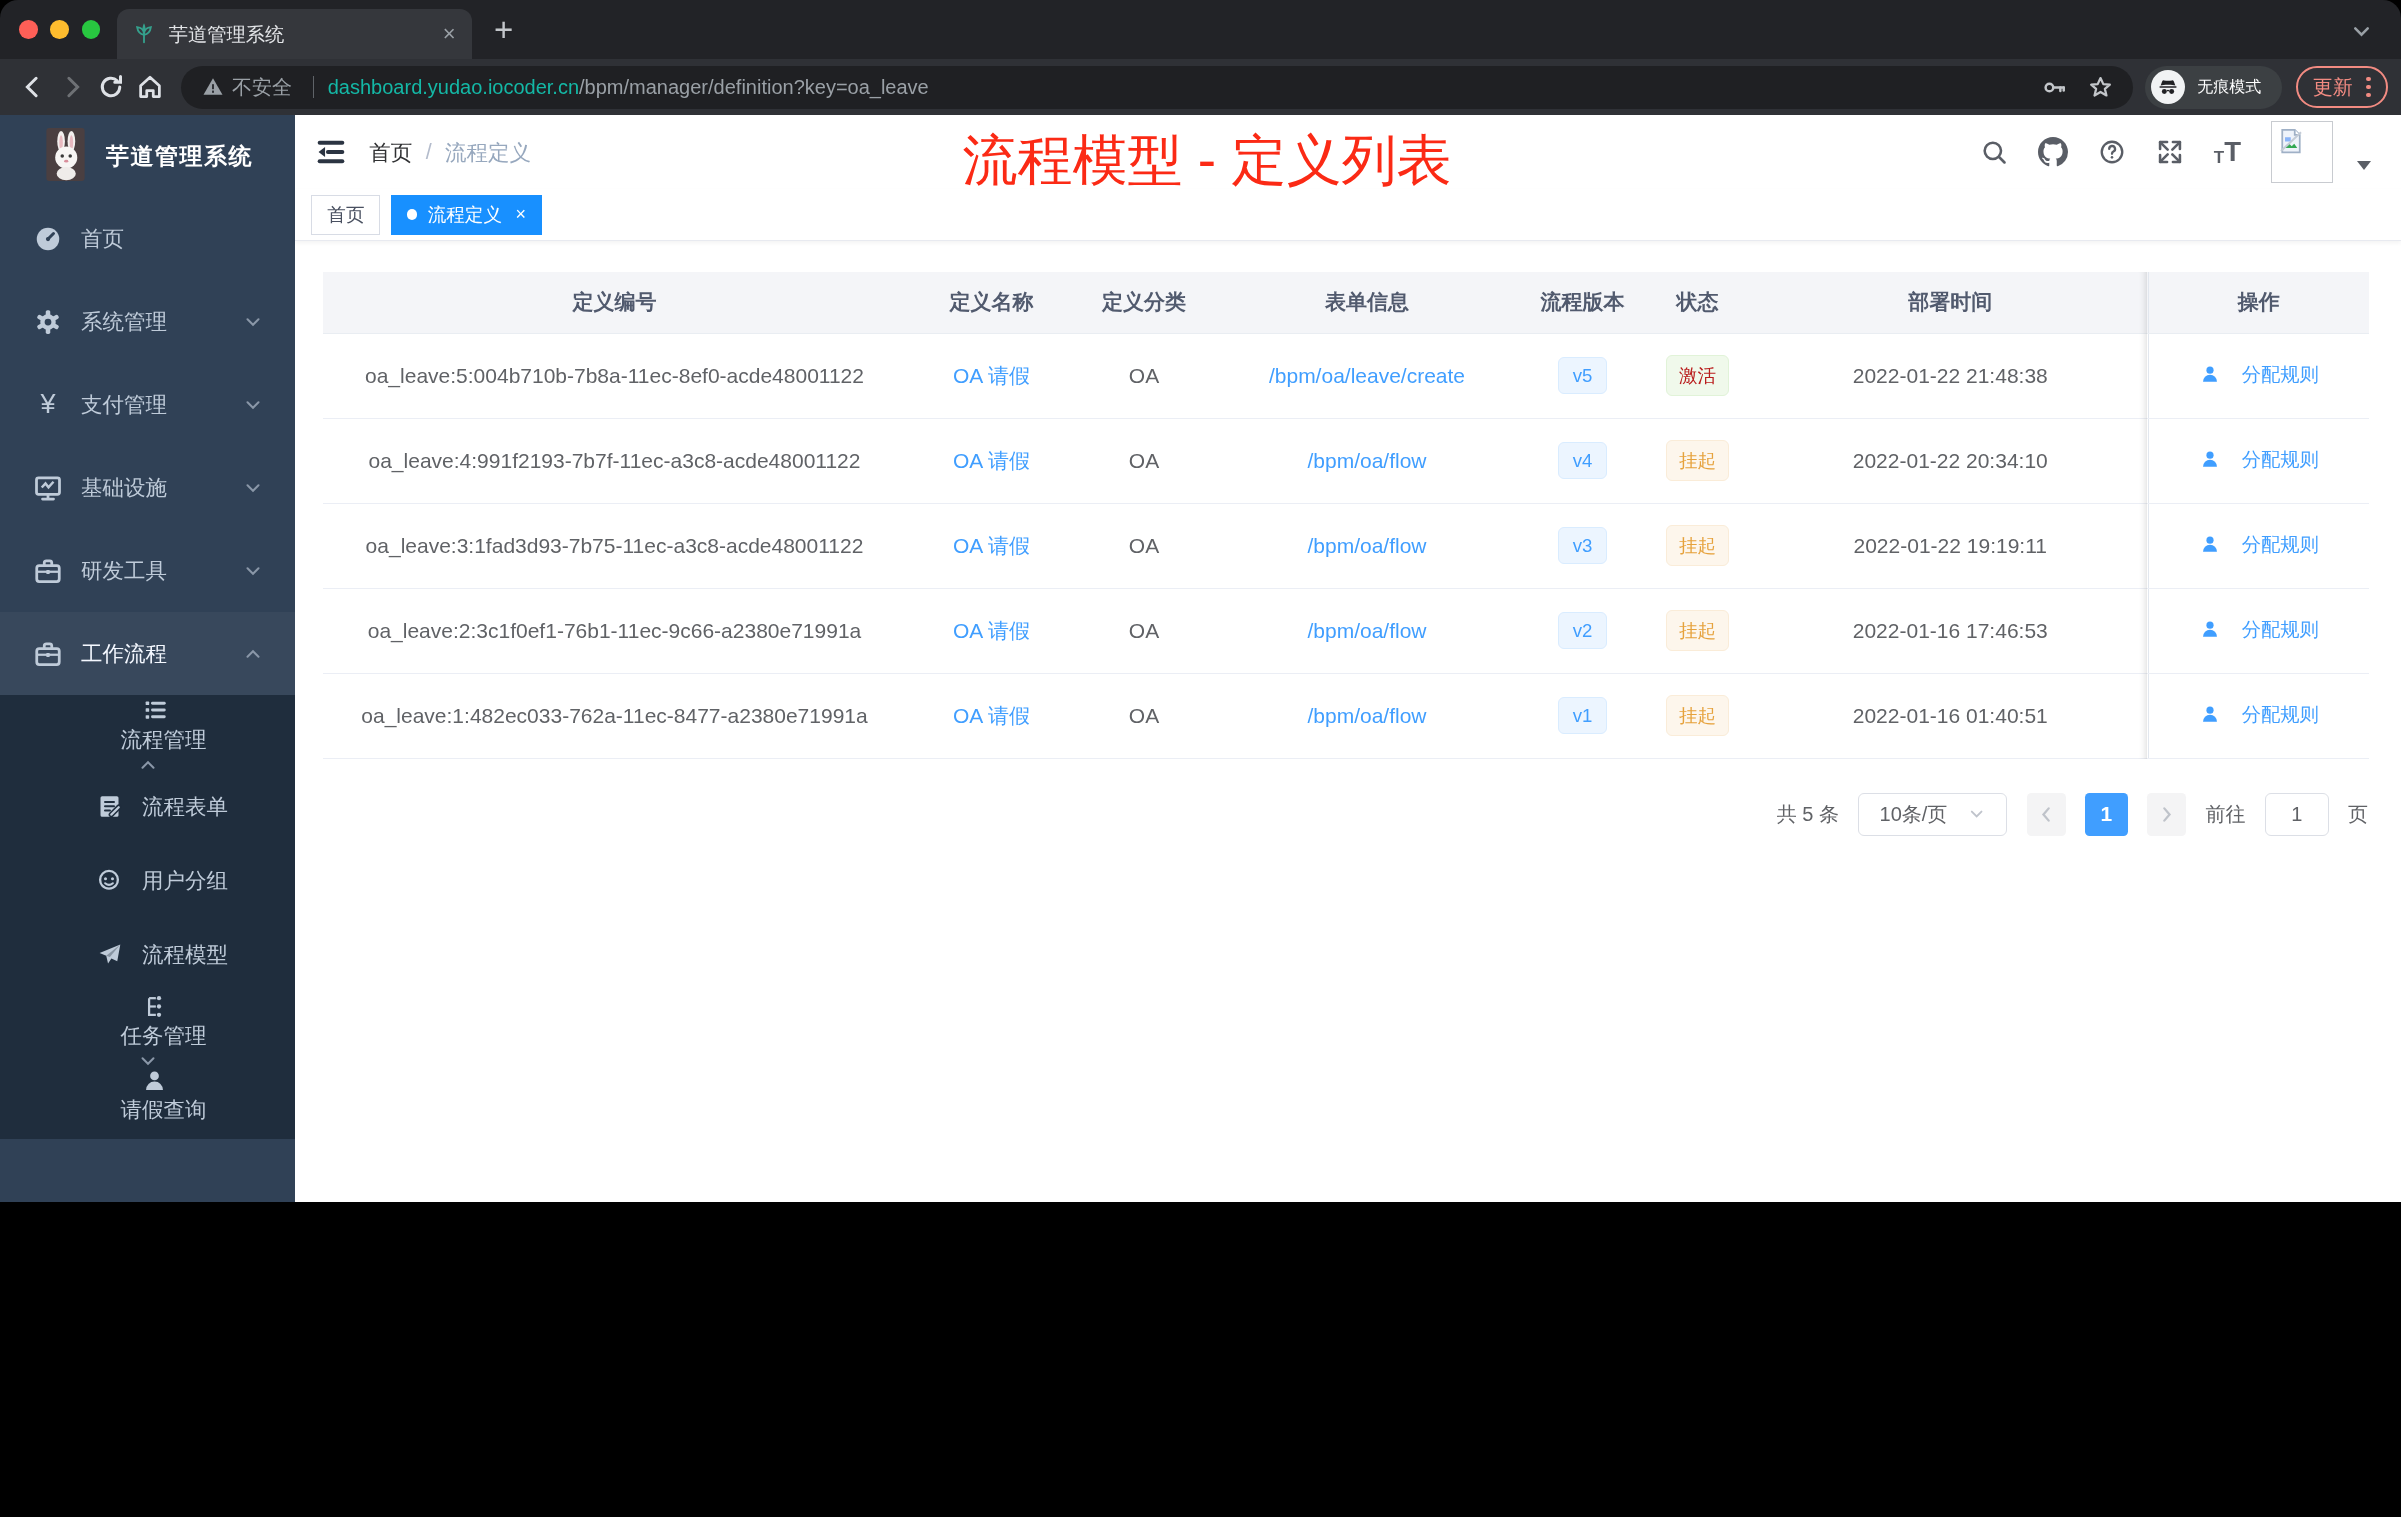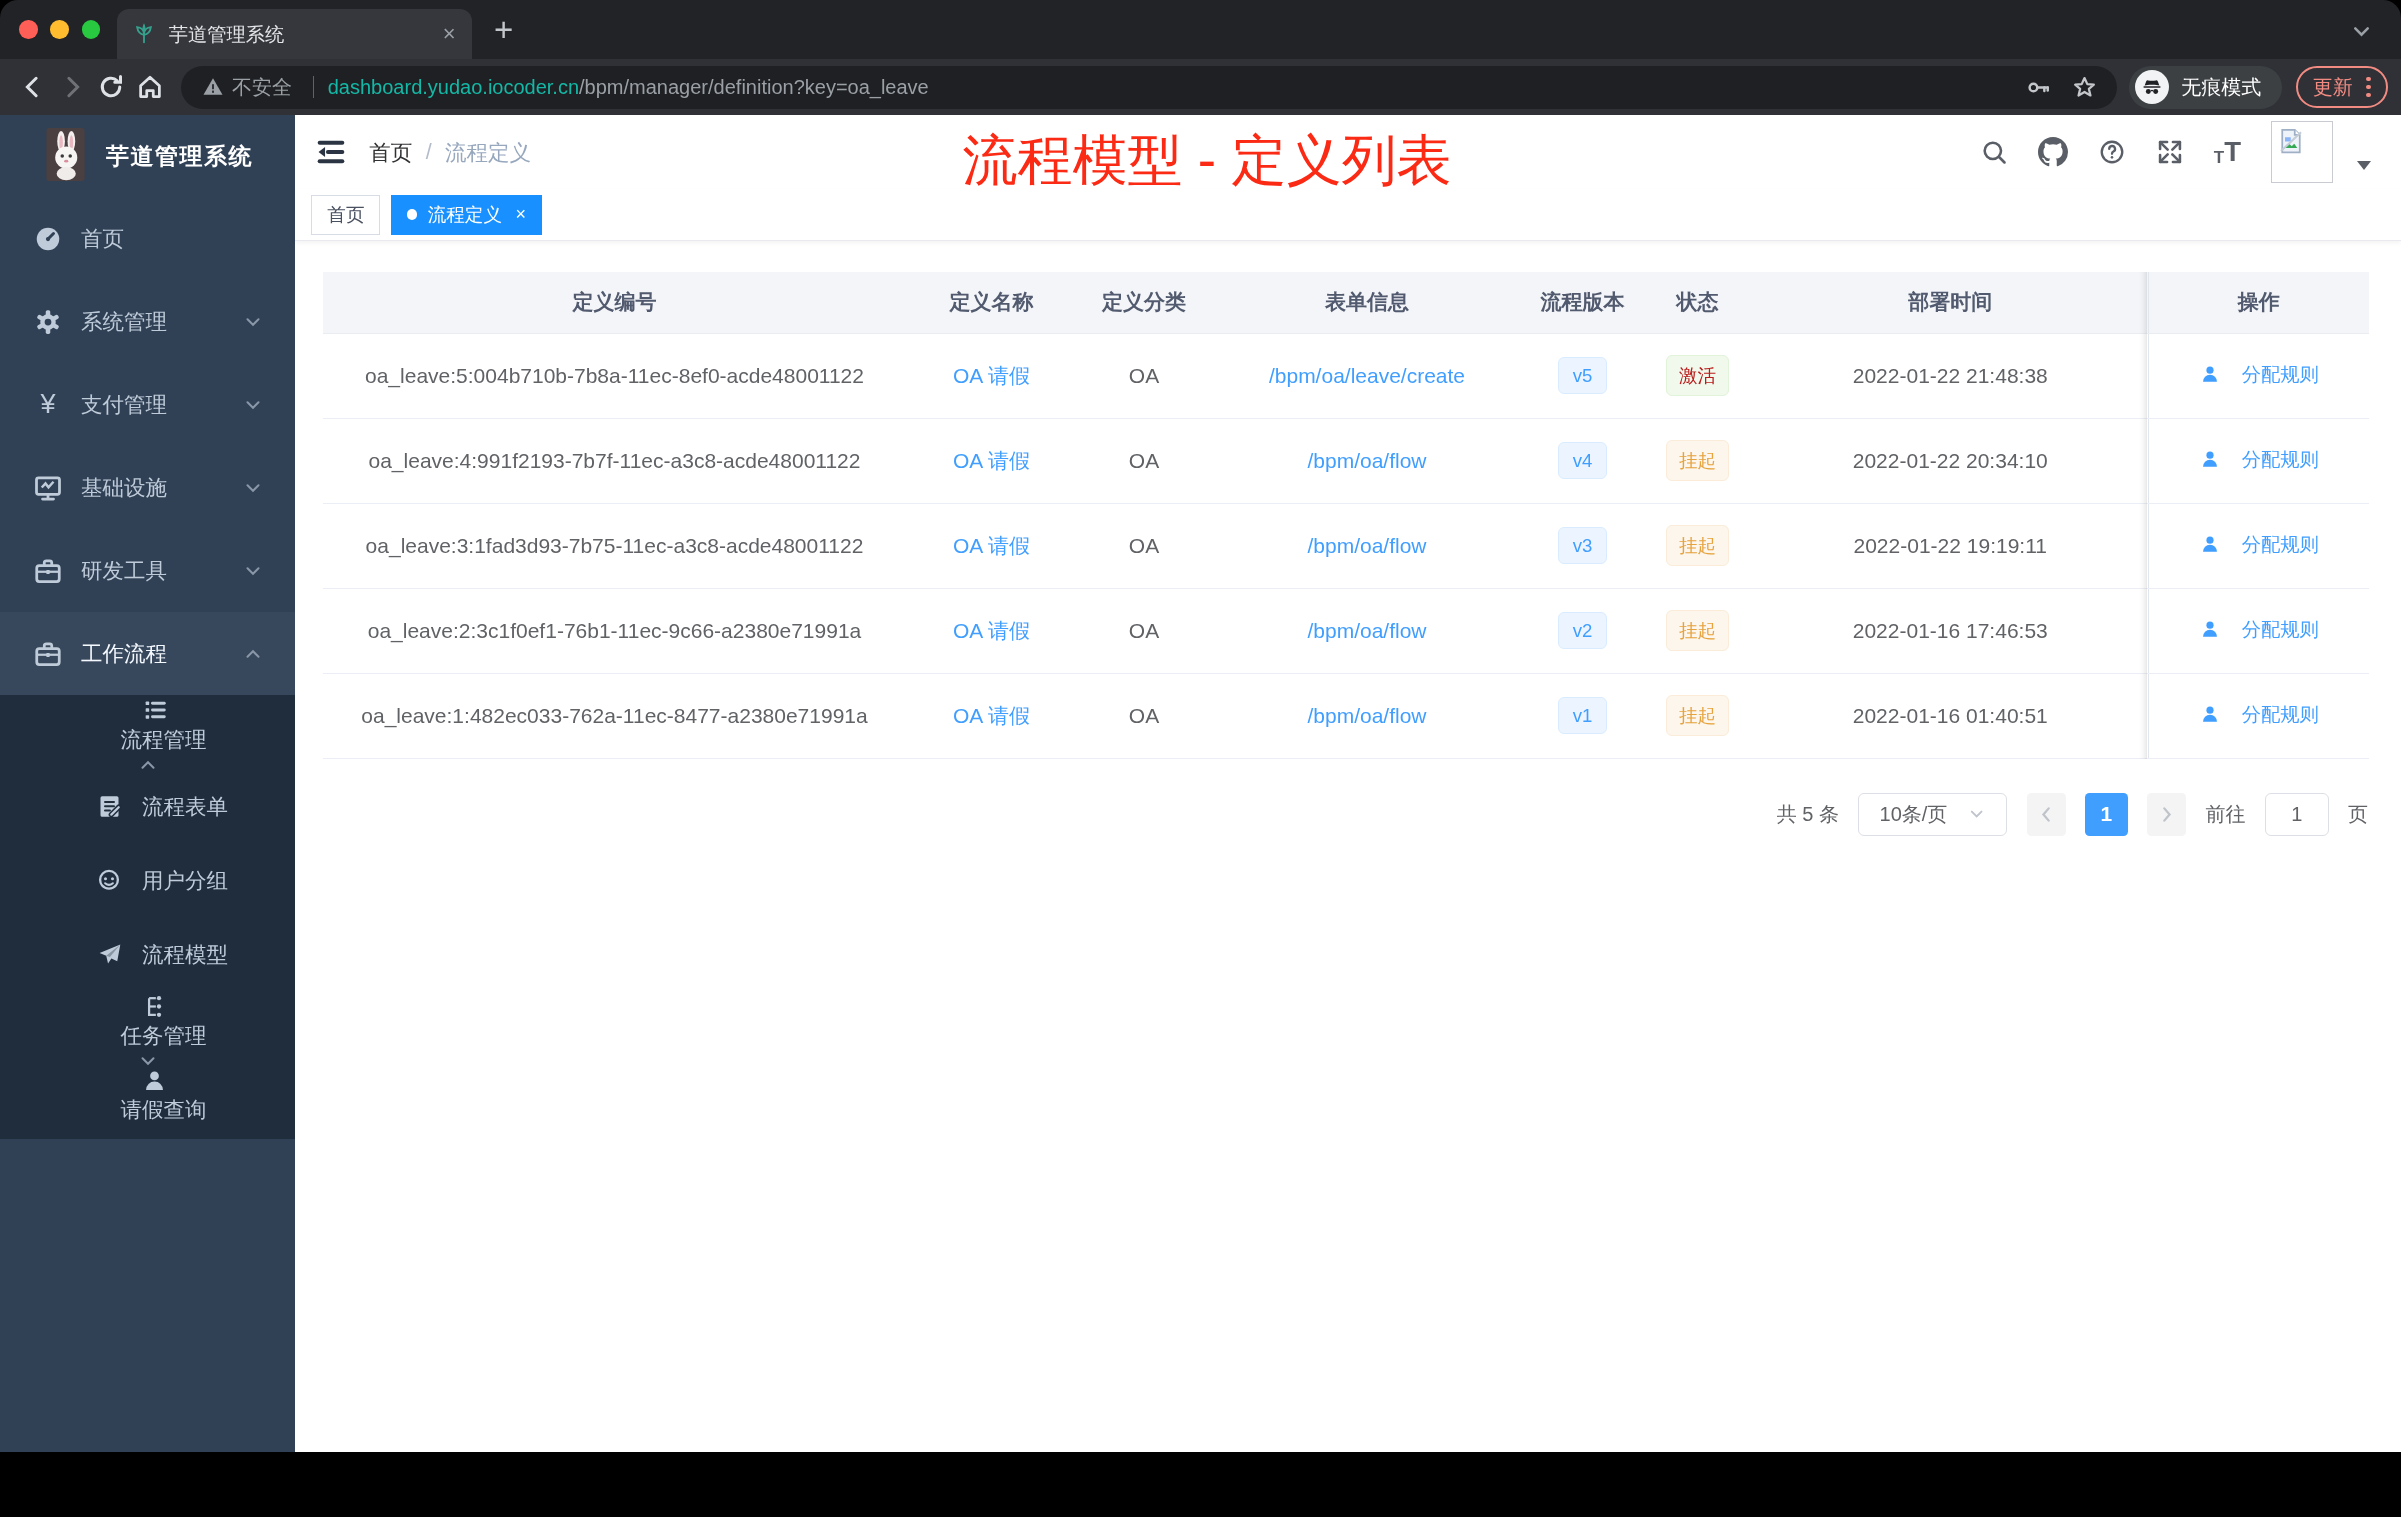--- a/index.html
+++ b/index.html
@@ -1,17 +1,17 @@
 <!DOCTYPE html>
 <html style="font-size:12px"><head>
 <meta charset="utf-8">
 <style>
   * { margin:0; padding:0; box-sizing:border-box; }
   html,body { width:2401px; height:1518px; background:#000; font-family:"Liberation Sans","DejaVu Sans",sans-serif; overflow:hidden; }
-  .window { width:2401px; height:1452px; display:flex; flex-direction:column; border-radius:18px 18px 0 0; overflow:hidden; }
+  .window { width:2401px; height:1202px; display:flex; flex-direction:column; border-radius:18px 18px 0 0; overflow:hidden; }
 
   
   .tabstrip { height:59px; background:#222327; position:relative; flex:none; }
   .traffic { position:absolute; left:19.3px; top:20px; display:flex; gap:12.6px; }
   .tl { width:18.6px; height:18.6px; border-radius:50%; }
   .tl.red{background:#ff5f57;} .tl.yellow{background:#febc2e;} .tl.green{background:#28c840;}
   .tab { position:absolute; left:117px; top:9px; width:355px; height:50px; background:#35373c; border-radius:12px 12px 0 0; display:flex; align-items:center; padding:0 16.3px; }
   .tab-title { color:#e3e5e8; font-size:19.3px; margin-left:13.4px; flex:1; white-space:nowrap; overflow:hidden; }
   .tab-close { color:#9aa0a6; font-size:22px; line-height:1; }
   .newtab { position:absolute; left:494px; top:13.4px; color:#c3c6ca; font-size:33px; font-weight:300; line-height:33px; }
@@ -20,21 +20,21 @@
   .toolbar { height:56px; background:#2f3136; display:flex; align-items:center; padding:0 13.4px; flex:none; }
   .nav-btn { width:39px; height:39px; display:flex; align-items:center; justify-content:center; flex:none; }
   .omnibox { flex:1; height:43px; background:#1f2023; border-radius:21.5px; margin:8px 12px; display:flex; align-items:center; padding:0 19.3px; min-width:0; }
   .sec-label { color:#9aa0a6; font-size:20px; margin:0 7.4px; }
   .url-divider { width:1.5px; height:22px; background:#5f6368; margin:0 13.4px; }
   .url { font-size:20px; white-space:nowrap; overflow:hidden; }
   .url .host { color:#14b8a6; } .url .path { color:#9aa0a6; }
   .omni-right { margin-left:auto; display:flex; align-items:center; gap:19.3px; }
   .incog-chip { height:43px; border-radius:21.5px; background:#3c4043; display:flex; align-items:center; gap:12px; padding:0 21px 0 6px; flex:none; }
   .incog-circle { width:34px; height:34px; border-radius:50%; background:#f1f3f4; display:flex; align-items:center; justify-content:center; }
-  .incog-label { color:#fff; font-size:20px; }
+  .incog-label { color:#fff; font-size:16px; }
   .update-pill { height:42px; border:2.2px solid #f28b82; border-radius:21px; display:flex; align-items:center; gap:13.4px; padding:0 15px; margin-left:13.4px; flex:none; }
   .update-label { color:#f28b82; font-size:20px; }
   .kebab { display:flex; flex-direction:column; gap:3.7px; }
   .kebab i { width:4.5px; height:4.5px; border-radius:50%; background:#f28b82; }
 
   
   .app { flex:1; display:flex; background:#fff; min-height:0; }
 
   .sidebar { width:295px; background:#304156; flex:none; overflow:hidden; }
   .logo-row { height:82px; display:flex; align-items:center; padding-left:46px; gap:21px; }

